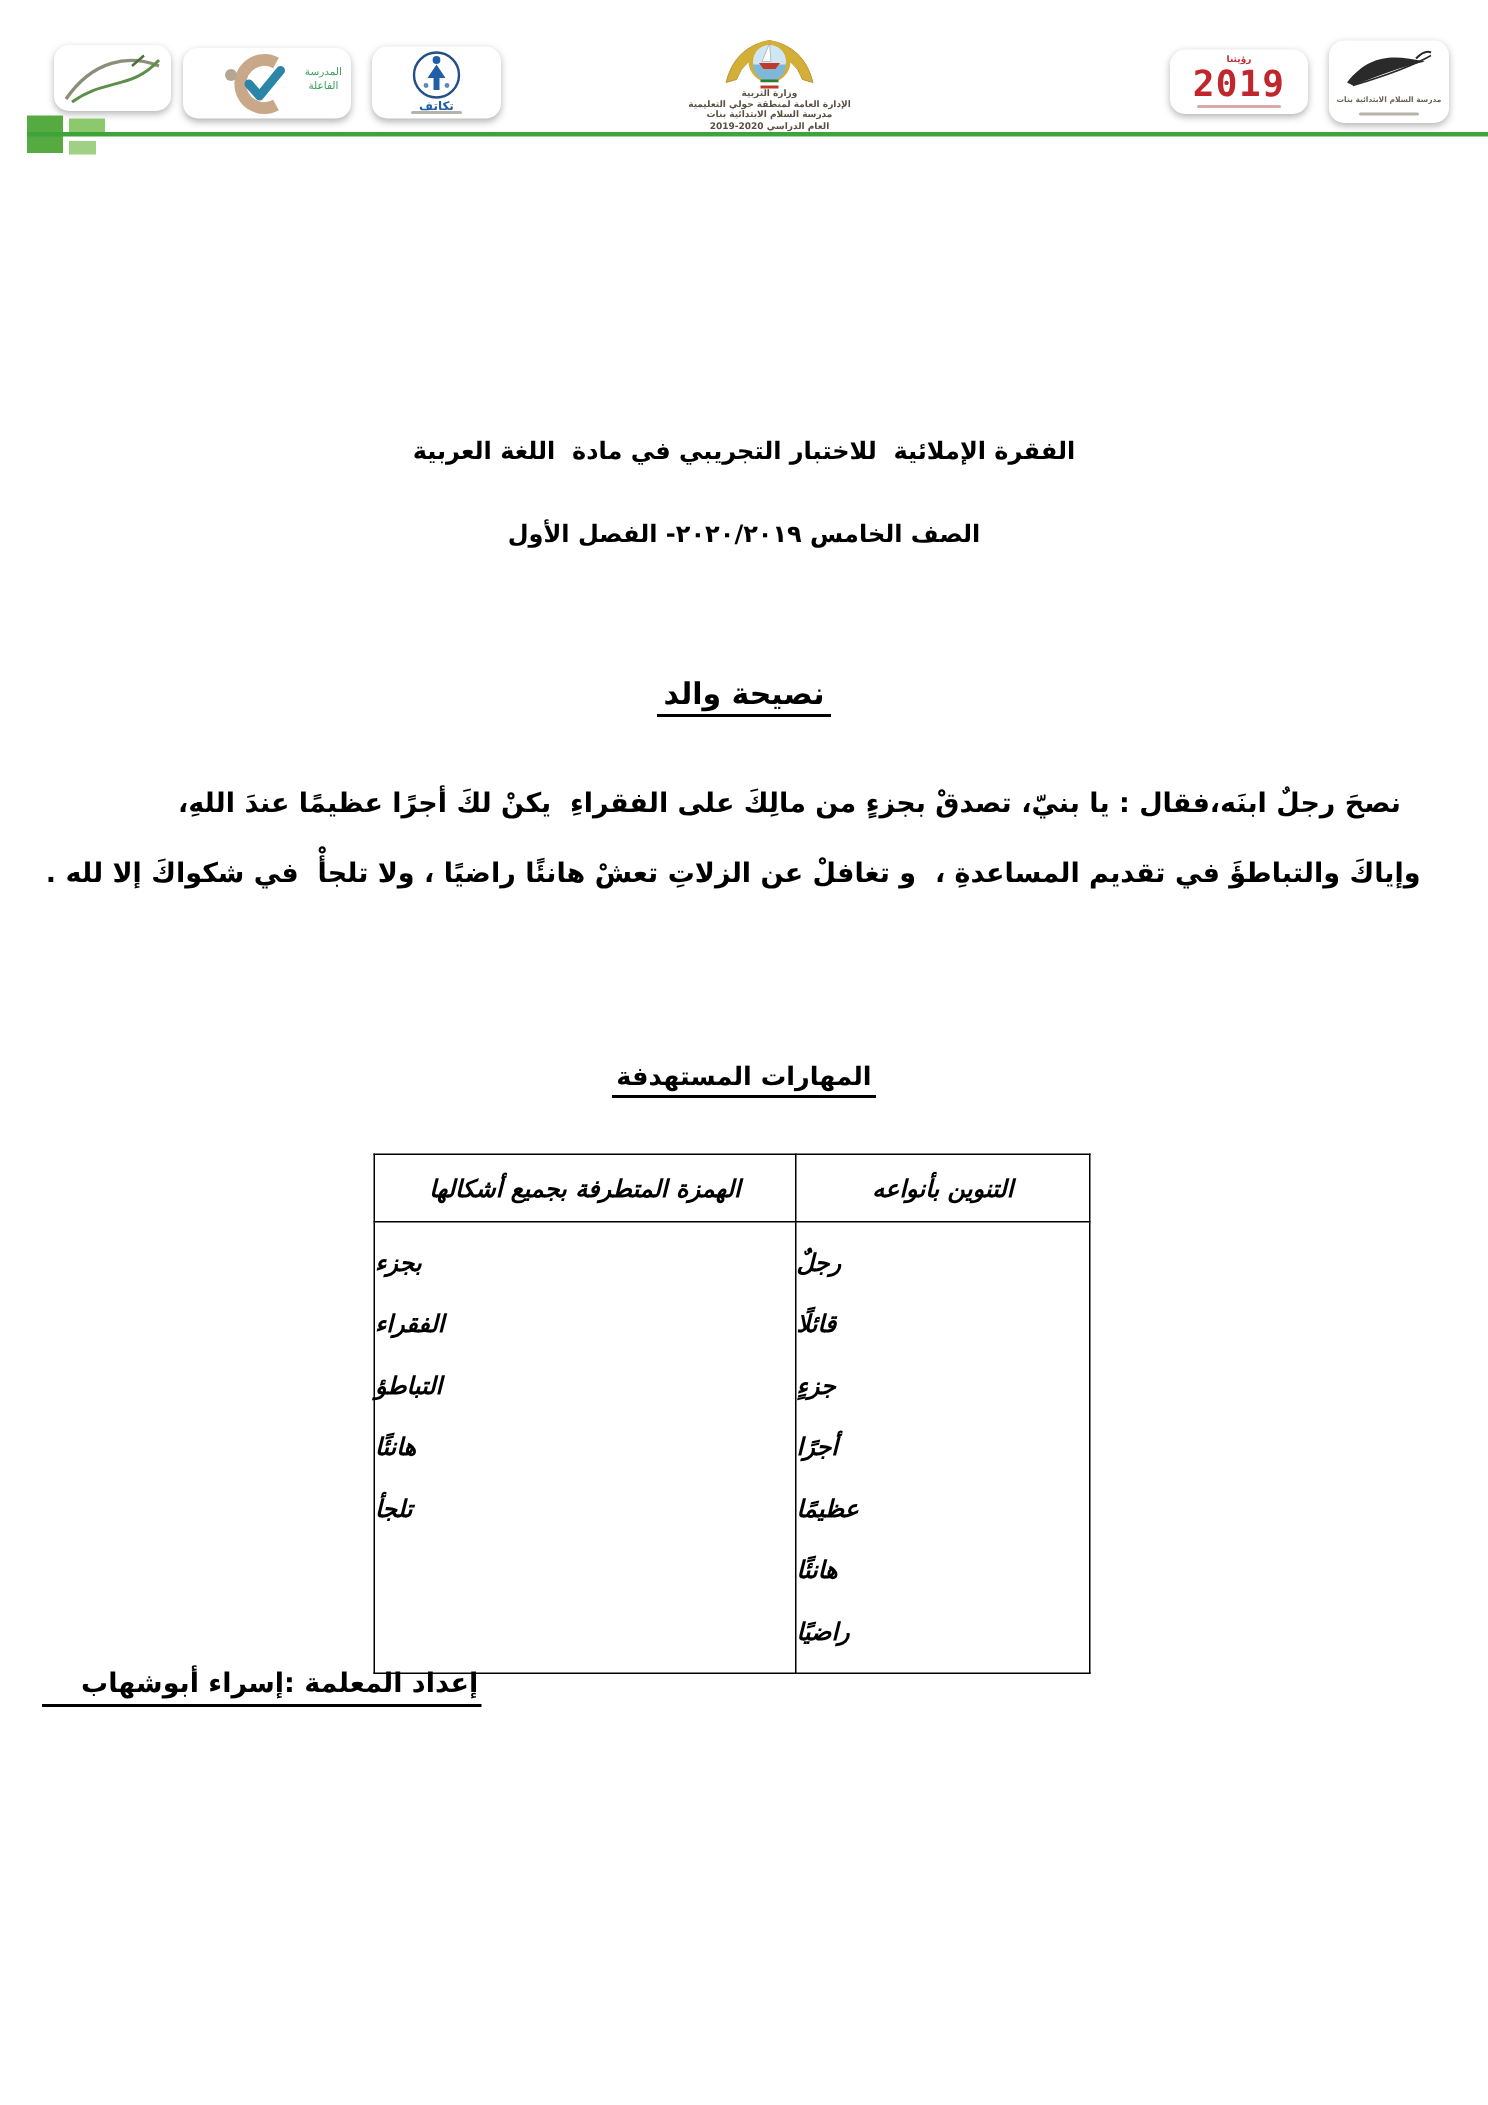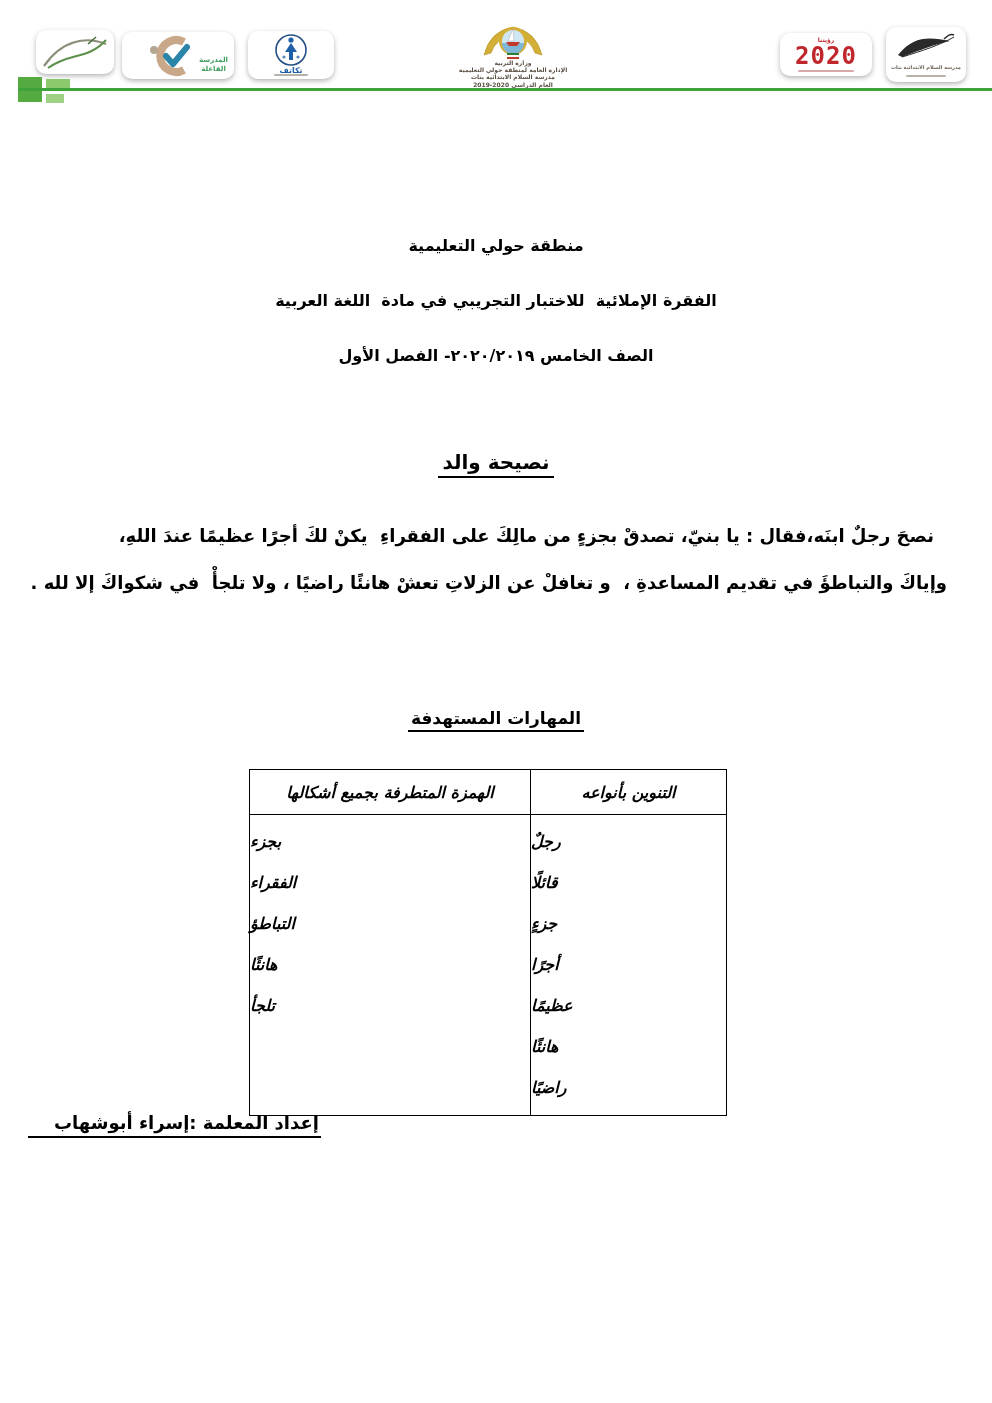--- a/index.html
+++ b/index.html
@@ -10,21 +10,21 @@
   }
   
   .logo-box{position:absolute;background:#fff;border-radius:10px;
     box-shadow:0 2px 5px rgba(90,90,90,.45);}
   .logo-a{left:36px;top:30px;width:78px;height:44px;}
   .logo-b{left:122px;top:32px;width:112px;height:47px;}
   .logo-c{left:248px;top:31px;width:86px;height:48px;}
   .logo-vision{left:780px;top:33px;width:92px;height:43px;}
   .logo-mark{left:886px;top:27px;width:80px;height:55px;}
   .logo-b .txt{position:absolute;right:6px;top:12px;text-align:center;
-    color:#3f9e5e;font-size:7px;font-weight:bold;line-height:9px;margin-top:12px;}
+    color:#3f9e5e;font-size:7px;font-weight:normal;line-height:9px;}
   .logo-c .txt{position:absolute;left:0;right:0;top:36px;text-align:center;
     color:#1e5fa8;font-size:8px;font-weight:bold;line-height:8px;}
   .logo-c .bar,.logo-mark .bar,.logo-vision .bar{
     position:absolute;background:#b7b2aa;height:2px;border-radius:1px;}
   .logo-vision .v-top{position:absolute;left:0;right:0;top:3px;text-align:center;
     color:#c0272d;font-size:6px;font-weight:bold;letter-spacing:4px;}
   .logo-vision .v-year{position:absolute;left:0;right:0;top:9px;text-align:center;
     color:#c0272d;font-size:24px;font-weight:bold;letter-spacing:1px;
     font-family:"DejaVu Sans Mono",monospace;}
   .logo-mark .cap{position:absolute;left:0;right:0;top:37px;text-align:center;
@@ -119,40 +119,39 @@
   </div>
   <div class="emblem-text">
     <div>وزارة التربية</div>
     <div>الإدارة العامة لمنطقة حولي التعليمية</div>
     <div>مدرسة السلام الابتدائية بنات</div>
     <div>العام الدراسي 2020-2019</div>
   </div>
 
   <div class="logo-box logo-vision">
     <div class="v-top">رؤيتنا</div>
-    <div class="v-year">2020</div>
+    <div class="v-year">2019</div>
     <div class="bar" style="left:18px;right:18px;bottom:4px;background:#d8a9a9;"></div>
   </div>
 
   <div class="logo-box logo-mark">
     <svg width="80" height="36" viewBox="0 0 80 36">
       <path d="M12 28 C28 8 44 10 64 14 C50 17 34 23 16 30 Z" fill="#2a2a2a"></path>
       <path d="M16 30 C36 24 54 18 68 10" fill="none" stroke="#2a2a2a" stroke-width="1"></path>
       <path d="M58 12 q6 -6 10 -4" fill="none" stroke="#2a2a2a" stroke-width="1.4"></path>
     </svg>
     <div class="cap">مدرسة السلام الابتدائية بنات</div>
     <div class="bar" style="left:20px;right:20px;bottom:5px;"></div>
   </div>
 
   <div class="green-sq"></div>
   <div class="green-r1"></div>
   <div class="green-r2"></div>
   <div class="green-line"></div>
 
-  <div class="h-line h1">منطقة حولي التعليمية</div>
   <div class="h-line h2">الفقرة الإملائية  للاختبار التجريبي في مادة  اللغة العربية</div>
   <div class="h-line h3">الصف الخامس ٢٠٢٠/٢٠١٩- الفصل الأول</div>
 
   <div class="story-title">
     <span>نصيحة والد</span>
   </div>
   <div class="para-line p1">نصحَ رجلٌ ابنَه،فقال : يا بنيّ، تصدقْ بجزءٍ من مالِكَ على الفقراءِ  يكنْ لكَ أجرًا عظيمًا عندَ اللهِ،</div>
   <div class="para-line p2">وإياكَ والتباطؤَ في تقديم المساعدةِ ،  و تغافلْ عن الزلاتِ تعشْ هانئًا راضيًا ، ولا تلجأْ  في شكواكَ إلا لله .</div>
 
   <div class="skills-title">

